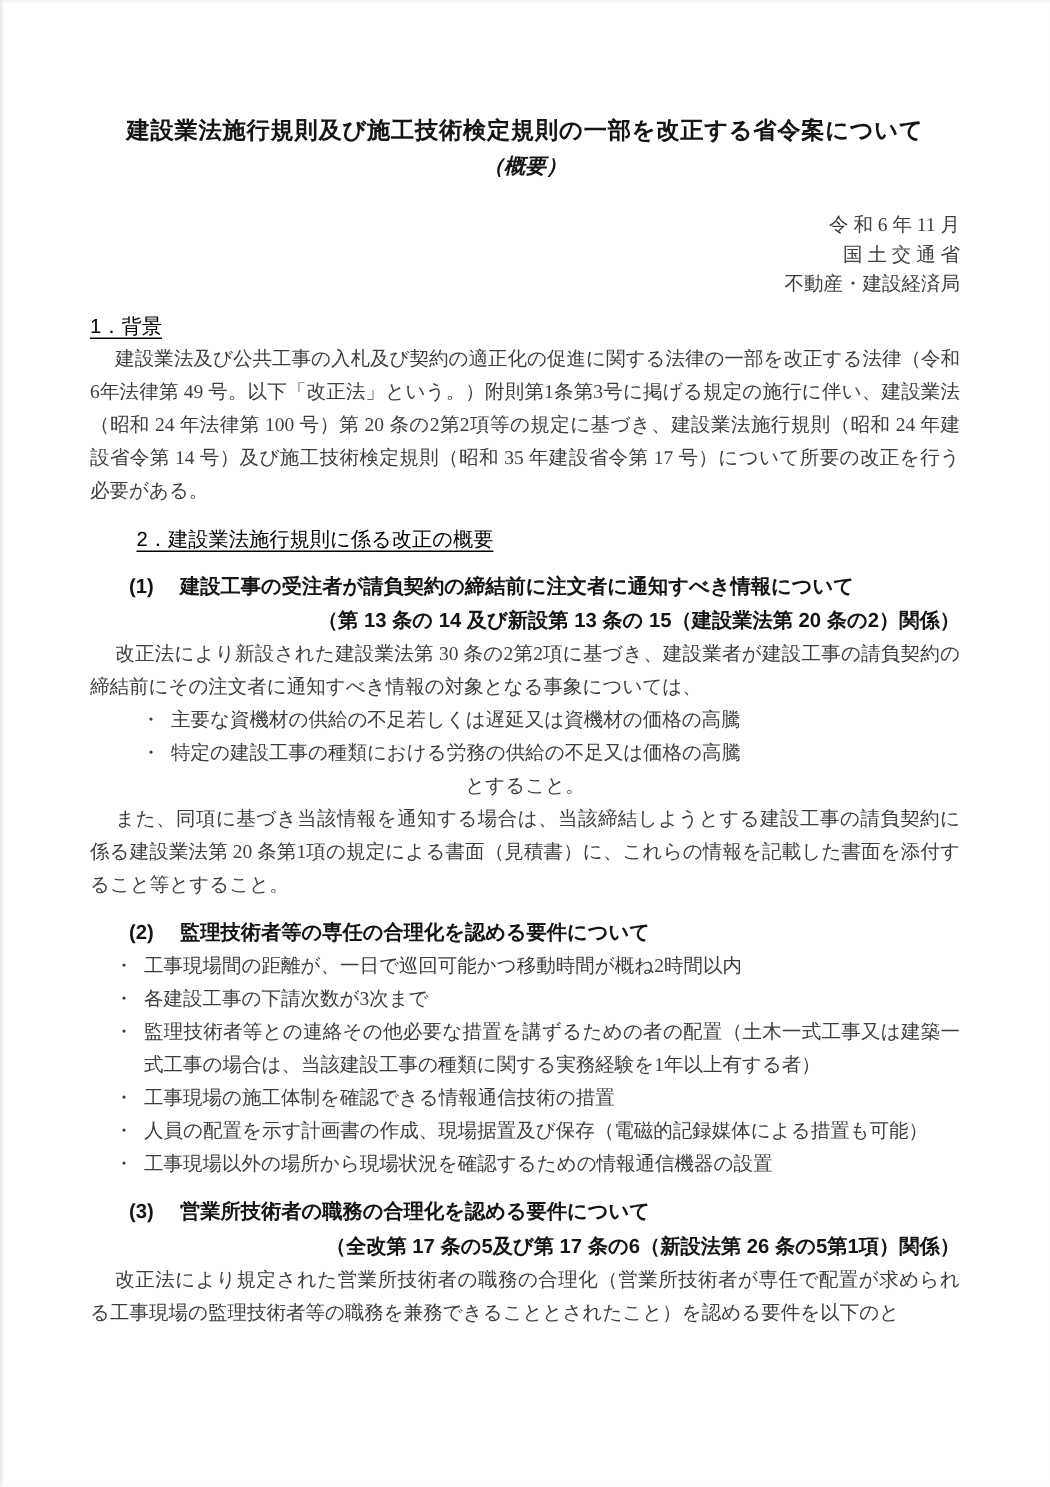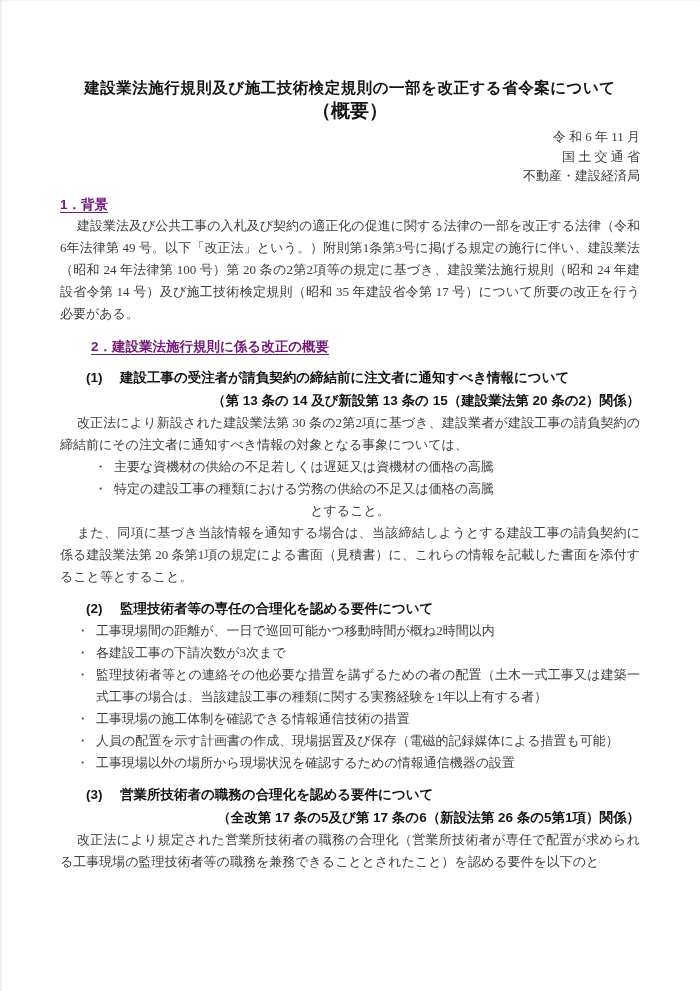--- a/index.html
+++ b/index.html
@@ -29,37 +29,38 @@
     font-weight: bold;
     font-size: 15.5px;
     line-height: 23px;
     color: #151515;
     letter-spacing: 0.5px;
   }
   .doc-subtitle {
     text-align: center;
     font-family: "Liberation Sans", "DejaVu Sans", sans-serif;
     font-weight: bold;
-    font-size: 19px;
+    font-size: 14px;
     line-height: 23px;
     color: #151515;
+    font-style: italic;
   }
   .date-block {
-    margin-top: 5px;
+    margin-top: 18px;
     text-align: right;
     line-height: 19.5px;
     font-size: 13px;
     color: #3d3d3d;
   }
   .sec-heading {
     font-family: "Liberation Sans", "DejaVu Sans", sans-serif;
-    font-weight: bold;
+    font-weight: normal;
     font-size: 13.5px;
     line-height: 20px;
-    color: #701a75;
+    color: #000000;
     text-decoration: underline;
     text-underline-offset: 3px;
   }
   .sec1-heading { margin-top: 9px; }
   .sec2-heading { margin-top: 12px; margin-left: 31px; }
   .para {
     text-indent: 1.3em;
     text-align: justify;
   }
   .item { margin-top: 9px; }

